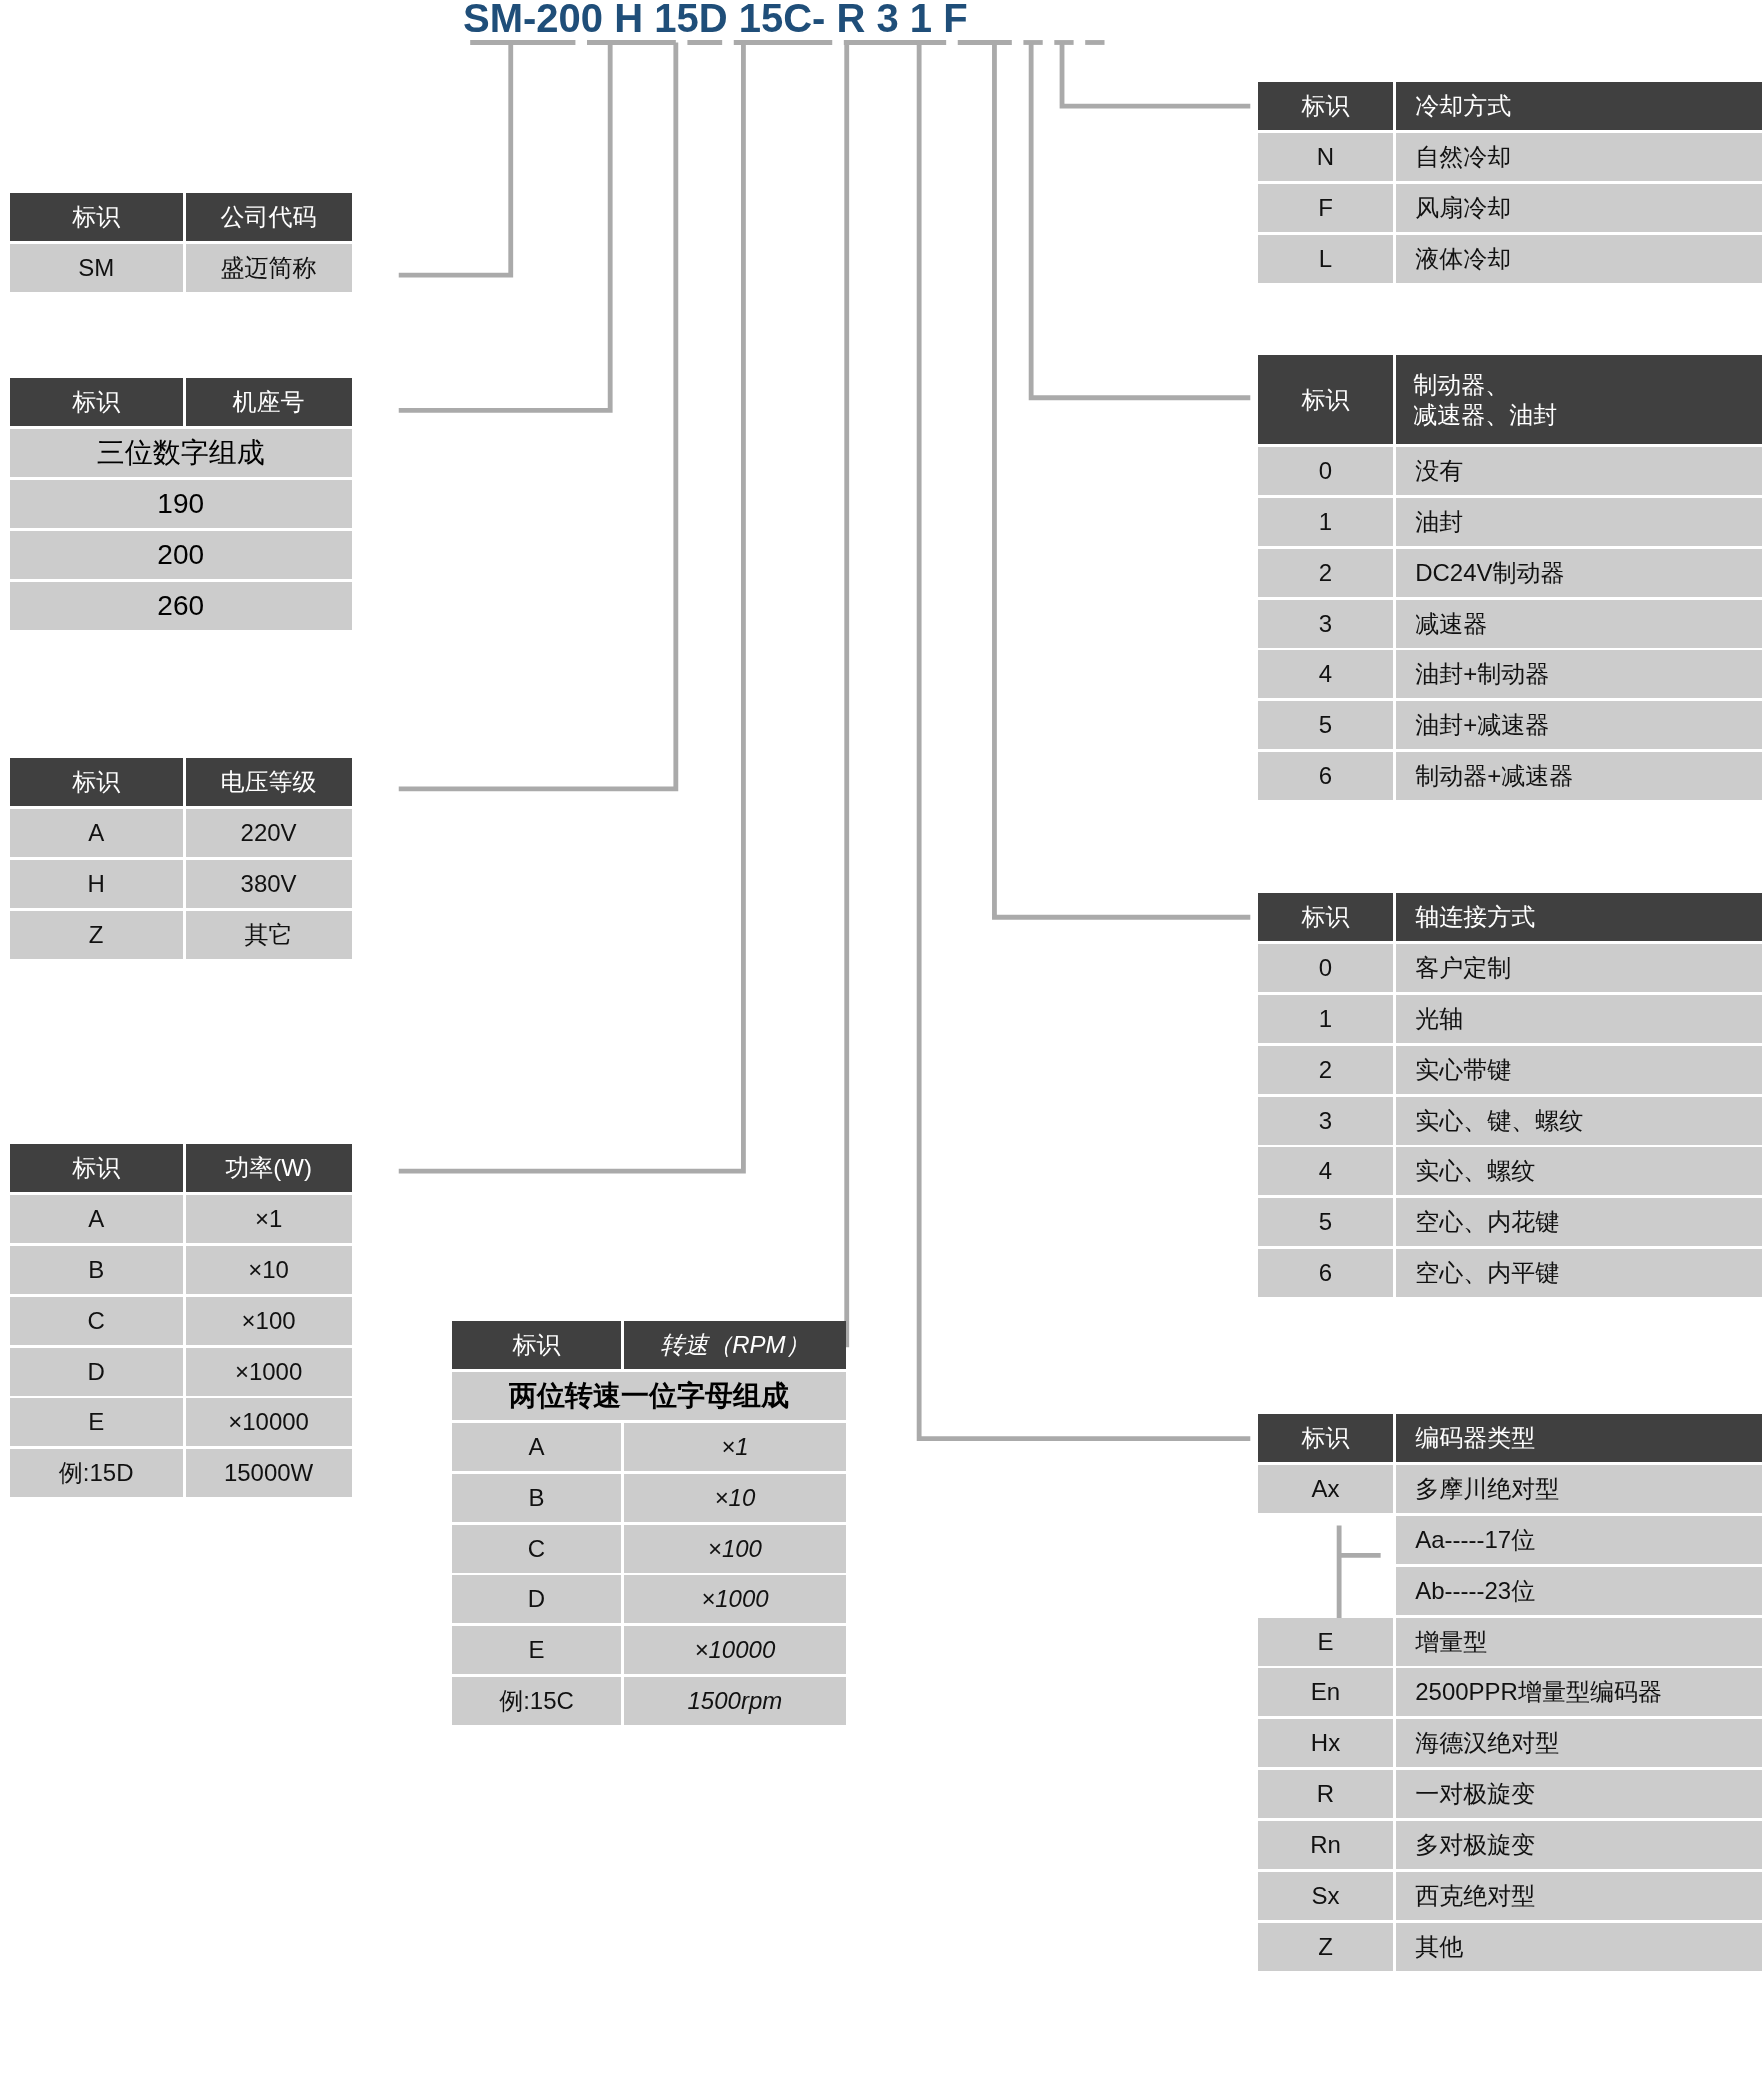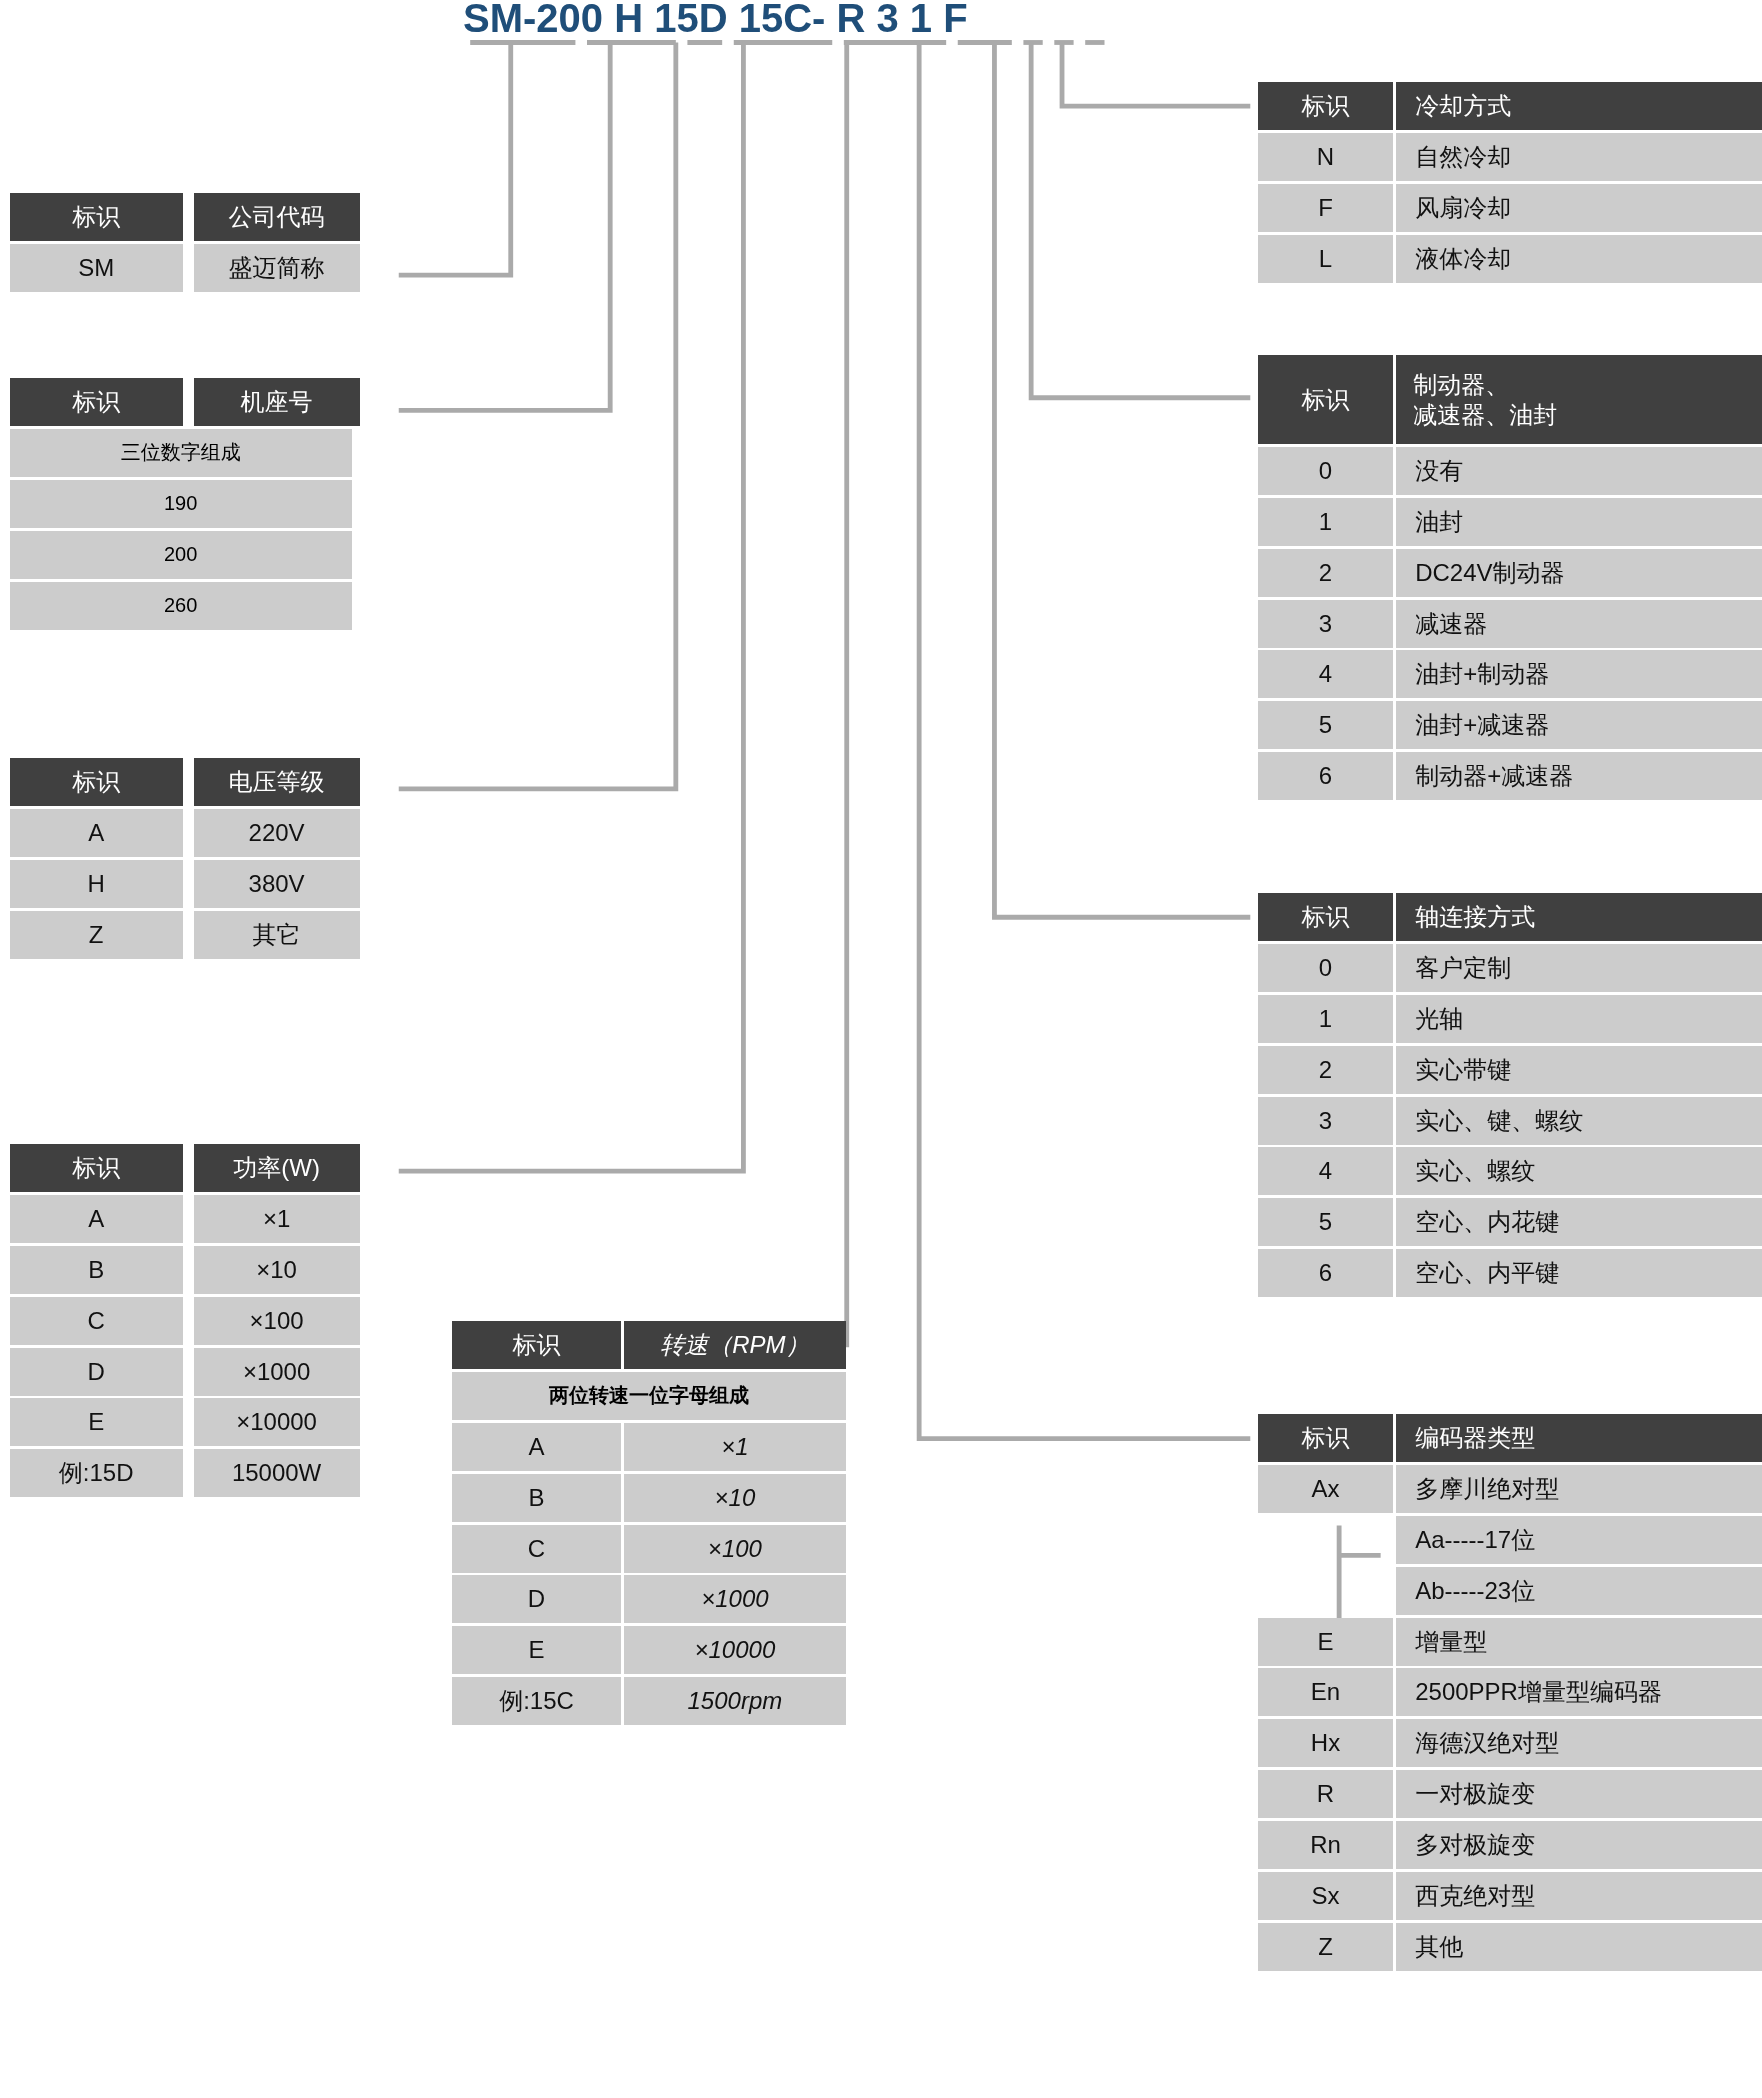--- a/index.html
+++ b/index.html
@@ -37,30 +37,30 @@
   .cell.code { justify-content: center; }
   .cell.desc { justify-content: center; }
   .cell.desc-left { justify-content: flex-start; padding-left: 19.3px; }
   .hdr .cell {
     background: #404040;
     color: #ffffff;
     font-weight: normal;
   }
   .span-cell {
     background: #cccccc;
-    font-size: 20px;
+    font-size: 28px;
     display: flex;
     align-items: center;
     justify-content: center;
     min-height: 48px;
   }
 
   
   .w-code-l { width: 173px; }
-  .w-desc-l { width: 166px; margin-left: 8px; }
+  .w-desc-l { width: 166px; }
   .w-full-l { width: 342px; }
 
   .w-code-m { width: 169px; }
   .w-desc-m { width: 222px; font-style: italic; }
   .w-full-m { width: 394px; font-weight: bold; }
 
   .w-code-r { width: 135px; }
   .w-desc-r { width: 486px; }
 
   .gap { margin-right: 2.9px; }

